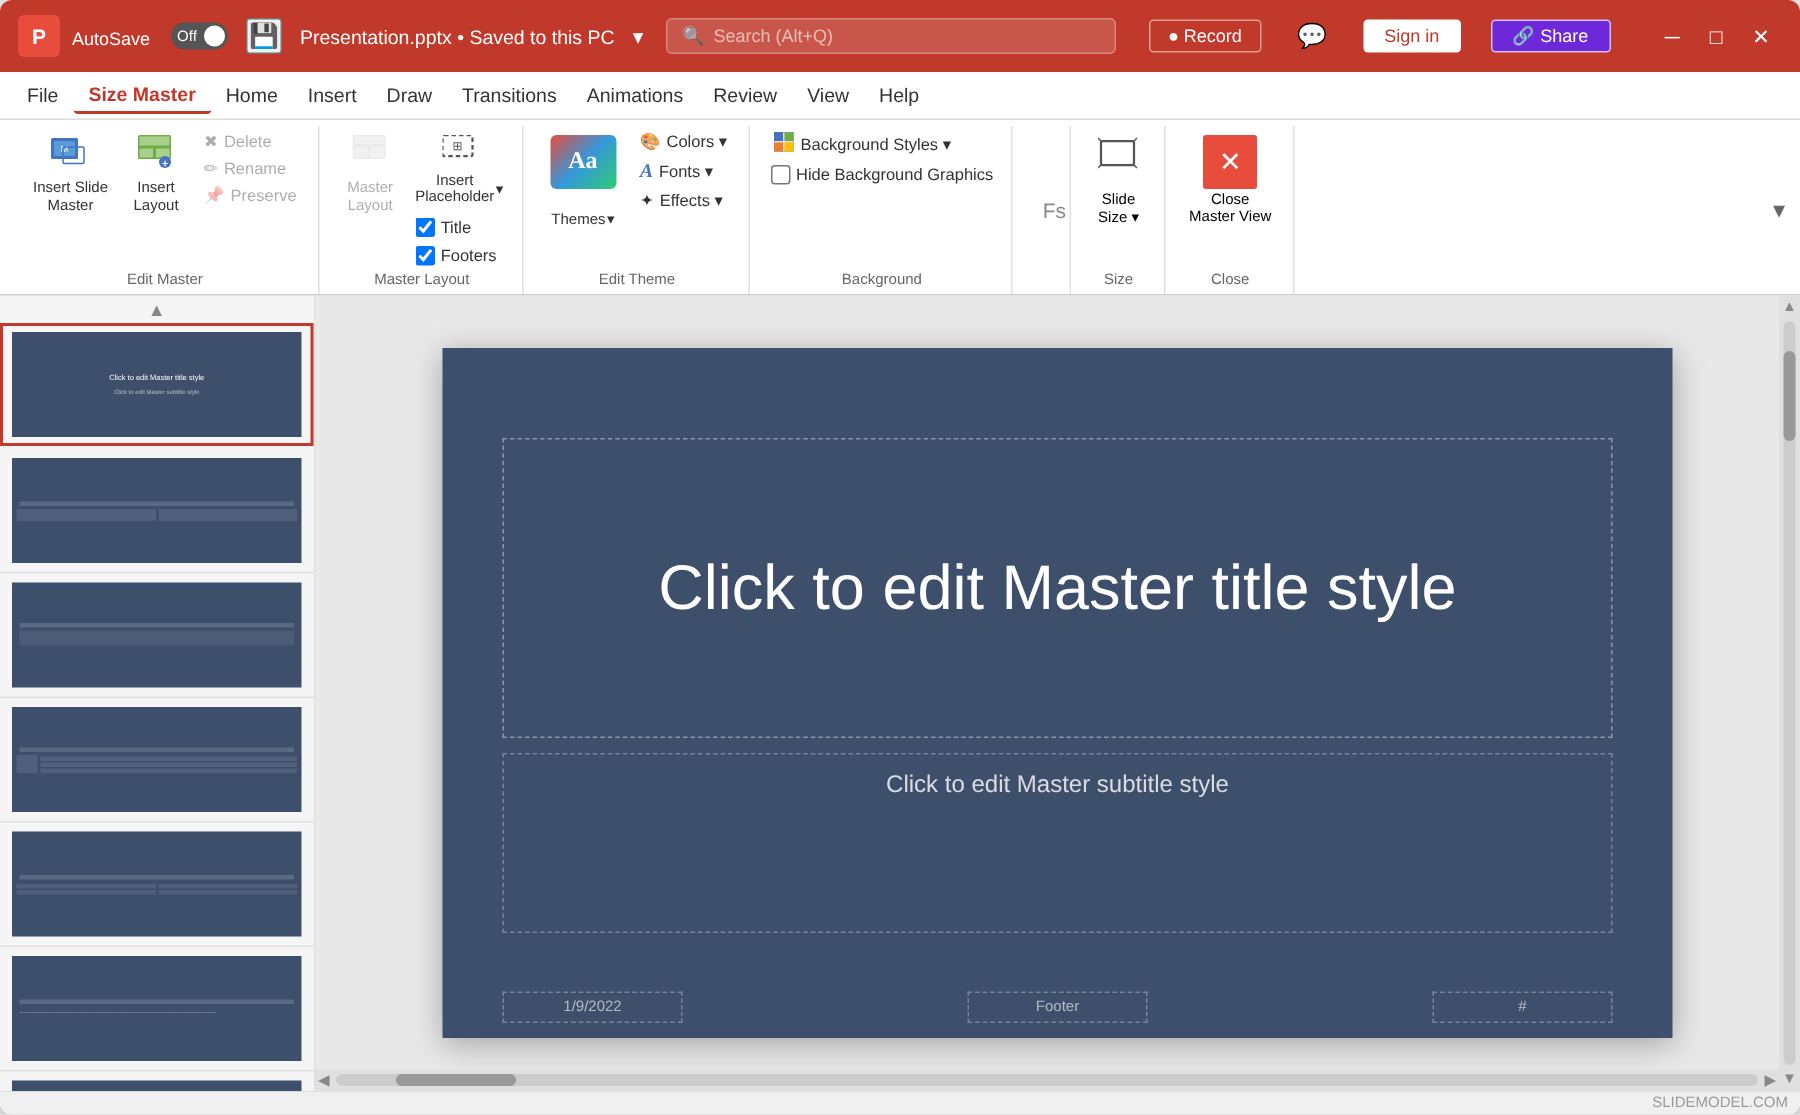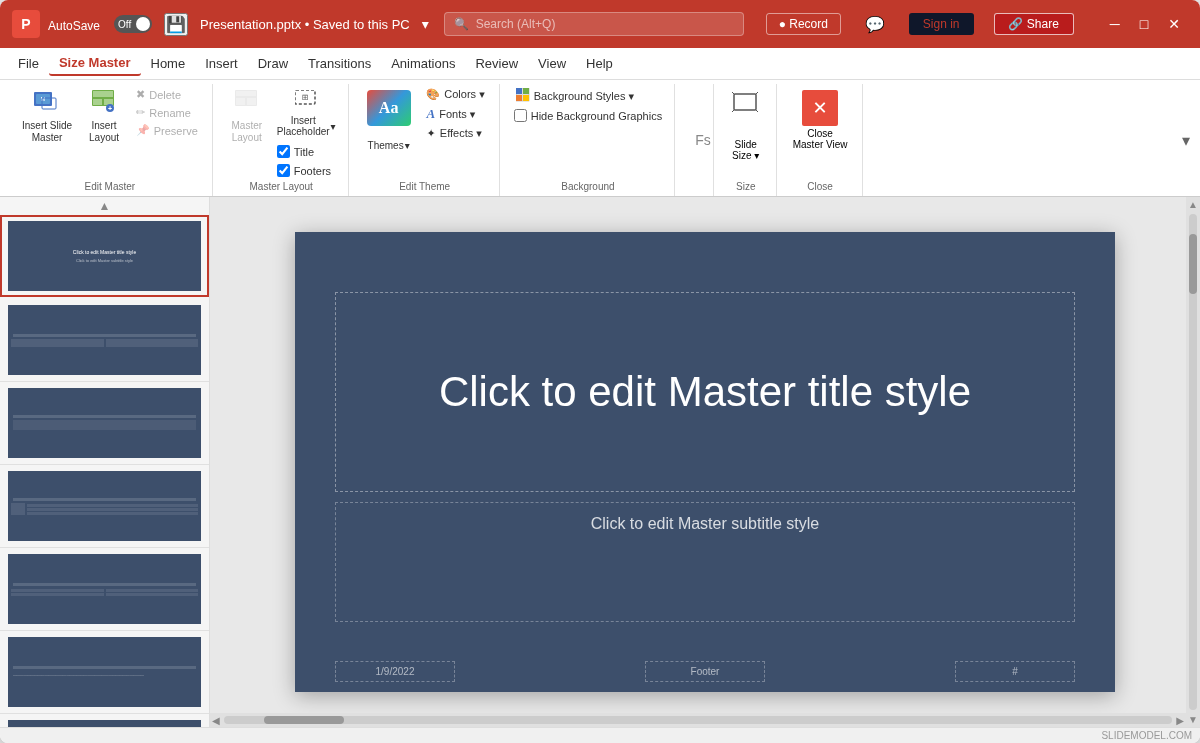--- a/index.html
+++ b/index.html
@@ -70,40 +70,40 @@
     }
     .search-bar input {
       background: none; border: none; outline: none;
       color: rgba(255,255,255,0.9); font-size: 12px; width: 100%;
     }
     .search-bar input::placeholder { color: rgba(255,255,255,0.6); }
     .title-bar-actions {
       display: flex; align-items: center; gap: 20px; margin-left: auto;
     }
     .signin-btn {
-      background: #0f172a; color: #c0392b;
+      background: #ffffff; color: #c0392b;
       border: none; padding: 4px 14px; border-radius: 3px;
       font-size: 12px; cursor: pointer; font-weight: 500;
     }
     .title-icon-btn {
       background: none; border: none; color: white;
       font-size: 16px; cursor: pointer; padding: 2px 4px;
     }
     .window-controls { display: flex; gap: 4px; margin-left: 8px; }
     .win-btn {
       background: none; border: none; color: white;
       font-size: 14px; cursor: pointer; padding: 2px 8px;
     }
     .record-btn {
       background: none; border: 1px solid rgba(255,255,255,0.5); color: white;
       padding: 3px 12px; border-radius: 3px; font-size: 12px; cursor: pointer;
       display: flex; align-items: center; gap: 4px;
     }
     .share-btn {
-      background: #b91c1c; border: 1px solid rgba(255,255,255,0.7); color: white;
+      background: #6d28d9; border: 1px solid rgba(255,255,255,0.7); color: white;
       padding: 3px 14px; border-radius: 3px; font-size: 12px; cursor: pointer;
       font-weight: 500;
     }
 
     
     .menu-bar {
       background: #fff;
       height: 32px;
       display: flex;
       align-items: center;
@@ -309,21 +309,21 @@
 
     .insert-placeholder-btn {
       display: flex; flex-direction: column; align-items: center;
       padding: 4px 4px; cursor: pointer; border-radius: 3px;
       border: none; background: none; gap: 2px; min-width: 60px;
     }
 
     .slide-size-btn {
       display: flex; flex-direction: column; align-items: center;
       padding: 4px 6px; cursor: pointer; border-radius: 3px;
-      border: none; background: none; gap: 18px; min-width: 44px;
+      border: none; background: none; gap: 7px; min-width: 44px;
     }
 
     .close-master-btn {
       display: flex; flex-direction: column; align-items: center;
       padding: 4px 6px; cursor: pointer; border-radius: 3px;
       border: none; background: none; gap: 2px;
     }
     .close-master-icon {
       width: 36px; height: 36px;
       background: #e74c3c;

